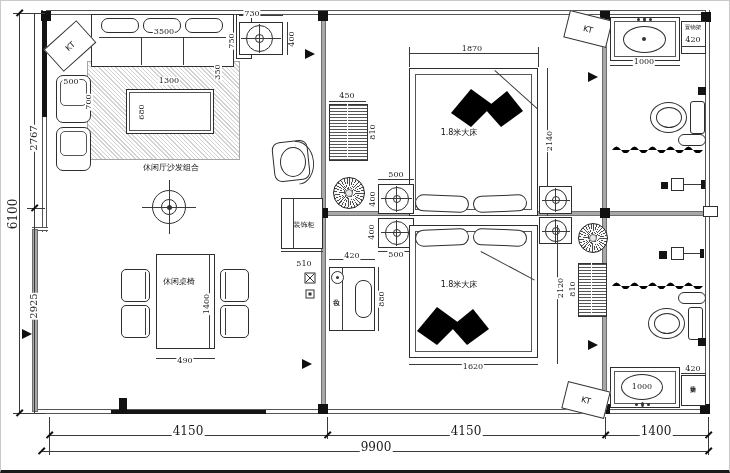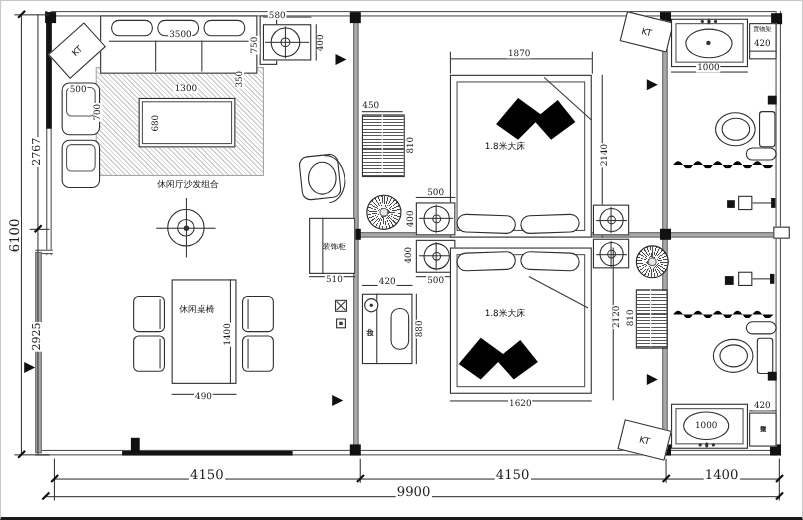--- a/index.html
+++ b/index.html
@@ -105,21 +105,21 @@
   <div class="ct" style="left:163px;top:31px">3500</div>
   <div class="vt" style="left:231px;top:40px">750</div>
   <div class="vt" style="left:217px;top:71px">350</div>
 
   <div class="f" style="left:238px;top:21px;width:44px;height:33px"></div>
   <div class="circ" style="left:245px;top:24px;width:27px;height:27px"></div>
   <div class="circ" style="left:254px;top:33px;width:9px;height:9px"></div>
   <div class="dl" style="left:240px;top:37px;width:40px;height:1px"></div>
   <div class="dl" style="left:258px;top:23px;width:1px;height:29px"></div>
   <div class="dl" style="left:238px;top:14px;width:44px;height:1px"></div>
-  <div class="ct" style="left:251px;top:13px">580</div>
+  <div class="ct" style="left:251px;top:13px">730</div>
   <div class="dl" style="left:286px;top:21px;width:1px;height:33px"></div>
   <div class="vt" style="left:291px;top:38px">400</div>
 
   <div class="kt" style="left:47px;top:30px;width:44px;height:30px;transform:rotate(-42deg)">
     <span>KT</span>
   </div>
 
   <div class="f" style="left:55px;top:74px;width:35px;height:48px;border-radius:7px"></div>
   <div class="nf" style="left:59px;top:78px;width:27px;height:27px;border-radius:5px"></div>
   <div class="f" style="left:55px;top:126px;width:35px;height:44px;border-radius:7px"></div>
@@ -156,36 +156,36 @@
   <div class="ct" style="left:184px;top:360px">490</div>
 
   <div class="f" style="left:272px;top:140px;width:36px;height:40px;border-radius:8px;transform:rotate(-6deg)"></div>
   <div class="circ" style="left:279px;top:146px;width:26px;height:30px"></div>
   <div class="arc" style="left:296px;top:139px;width:17px;height:44px;transform:rotate(-6deg)"></div>
 
   <div class="f" style="left:280px;top:197px;width:42px;height:51px"></div>
   <div class="dl" style="left:292px;top:197px;width:1px;height:51px"></div>
   <div class="lbl" style="left:303px;top:224px;font-size:7px">装饰柜</div>
   <div class="dl" style="left:280px;top:250px;width:42px;height:1px"></div>
-  <div class="ct" style="left:303px;top:253px">510</div>
+  <div class="ct" style="left:303px;top:263px">510</div>
 
   <svg class="ic abs" style="left:303px;top:271px" width="12" height="12">
     <rect x="1" y="1" width="10" height="10"></rect>
       <line x1="2" y1="2" x2="10" y2="10"></line>
       <line x1="10" y1="2" x2="2" y2="10"></line>
   </svg>
   <svg class="ic abs" style="left:304px;top:288px" width="10" height="10">
     <rect x="1" y="1" width="8" height="8"></rect>
       <rect x="4" y="4" width="2" height="2" style="fill:#333"></rect>
   </svg>
 
   <div class="shelf" style="left:328px;top:103px;width:37px;height:55px"></div>
   <div class="dl" style="left:346px;top:103px;width:1px;height:55px;background:#fff"></div>
   <div class="dl" style="left:328px;top:100px;width:37px;height:1px"></div>
-  <div class="ct" style="left:336px;top:95px">450</div>
+  <div class="ct" style="left:346px;top:95px">450</div>
   <div class="vt" style="left:372px;top:131px">810</div>
 
   <div class="fan" style="left:332px;top:176px;width:30px;height:30px">
       <i></i>
     </div>
 
   <div class="f" style="left:408px;top:67px;width:129px;height:148px"></div>
   <div class="nf" style="left:414px;top:73px;width:117px;height:136px"></div>
   <div class="dlg" style="left:494px;top:69px;width:58px;transform:rotate(42deg)"></div>
   <svg class="pl abs" style="left:446px;top:84px" width="80" height="46">

